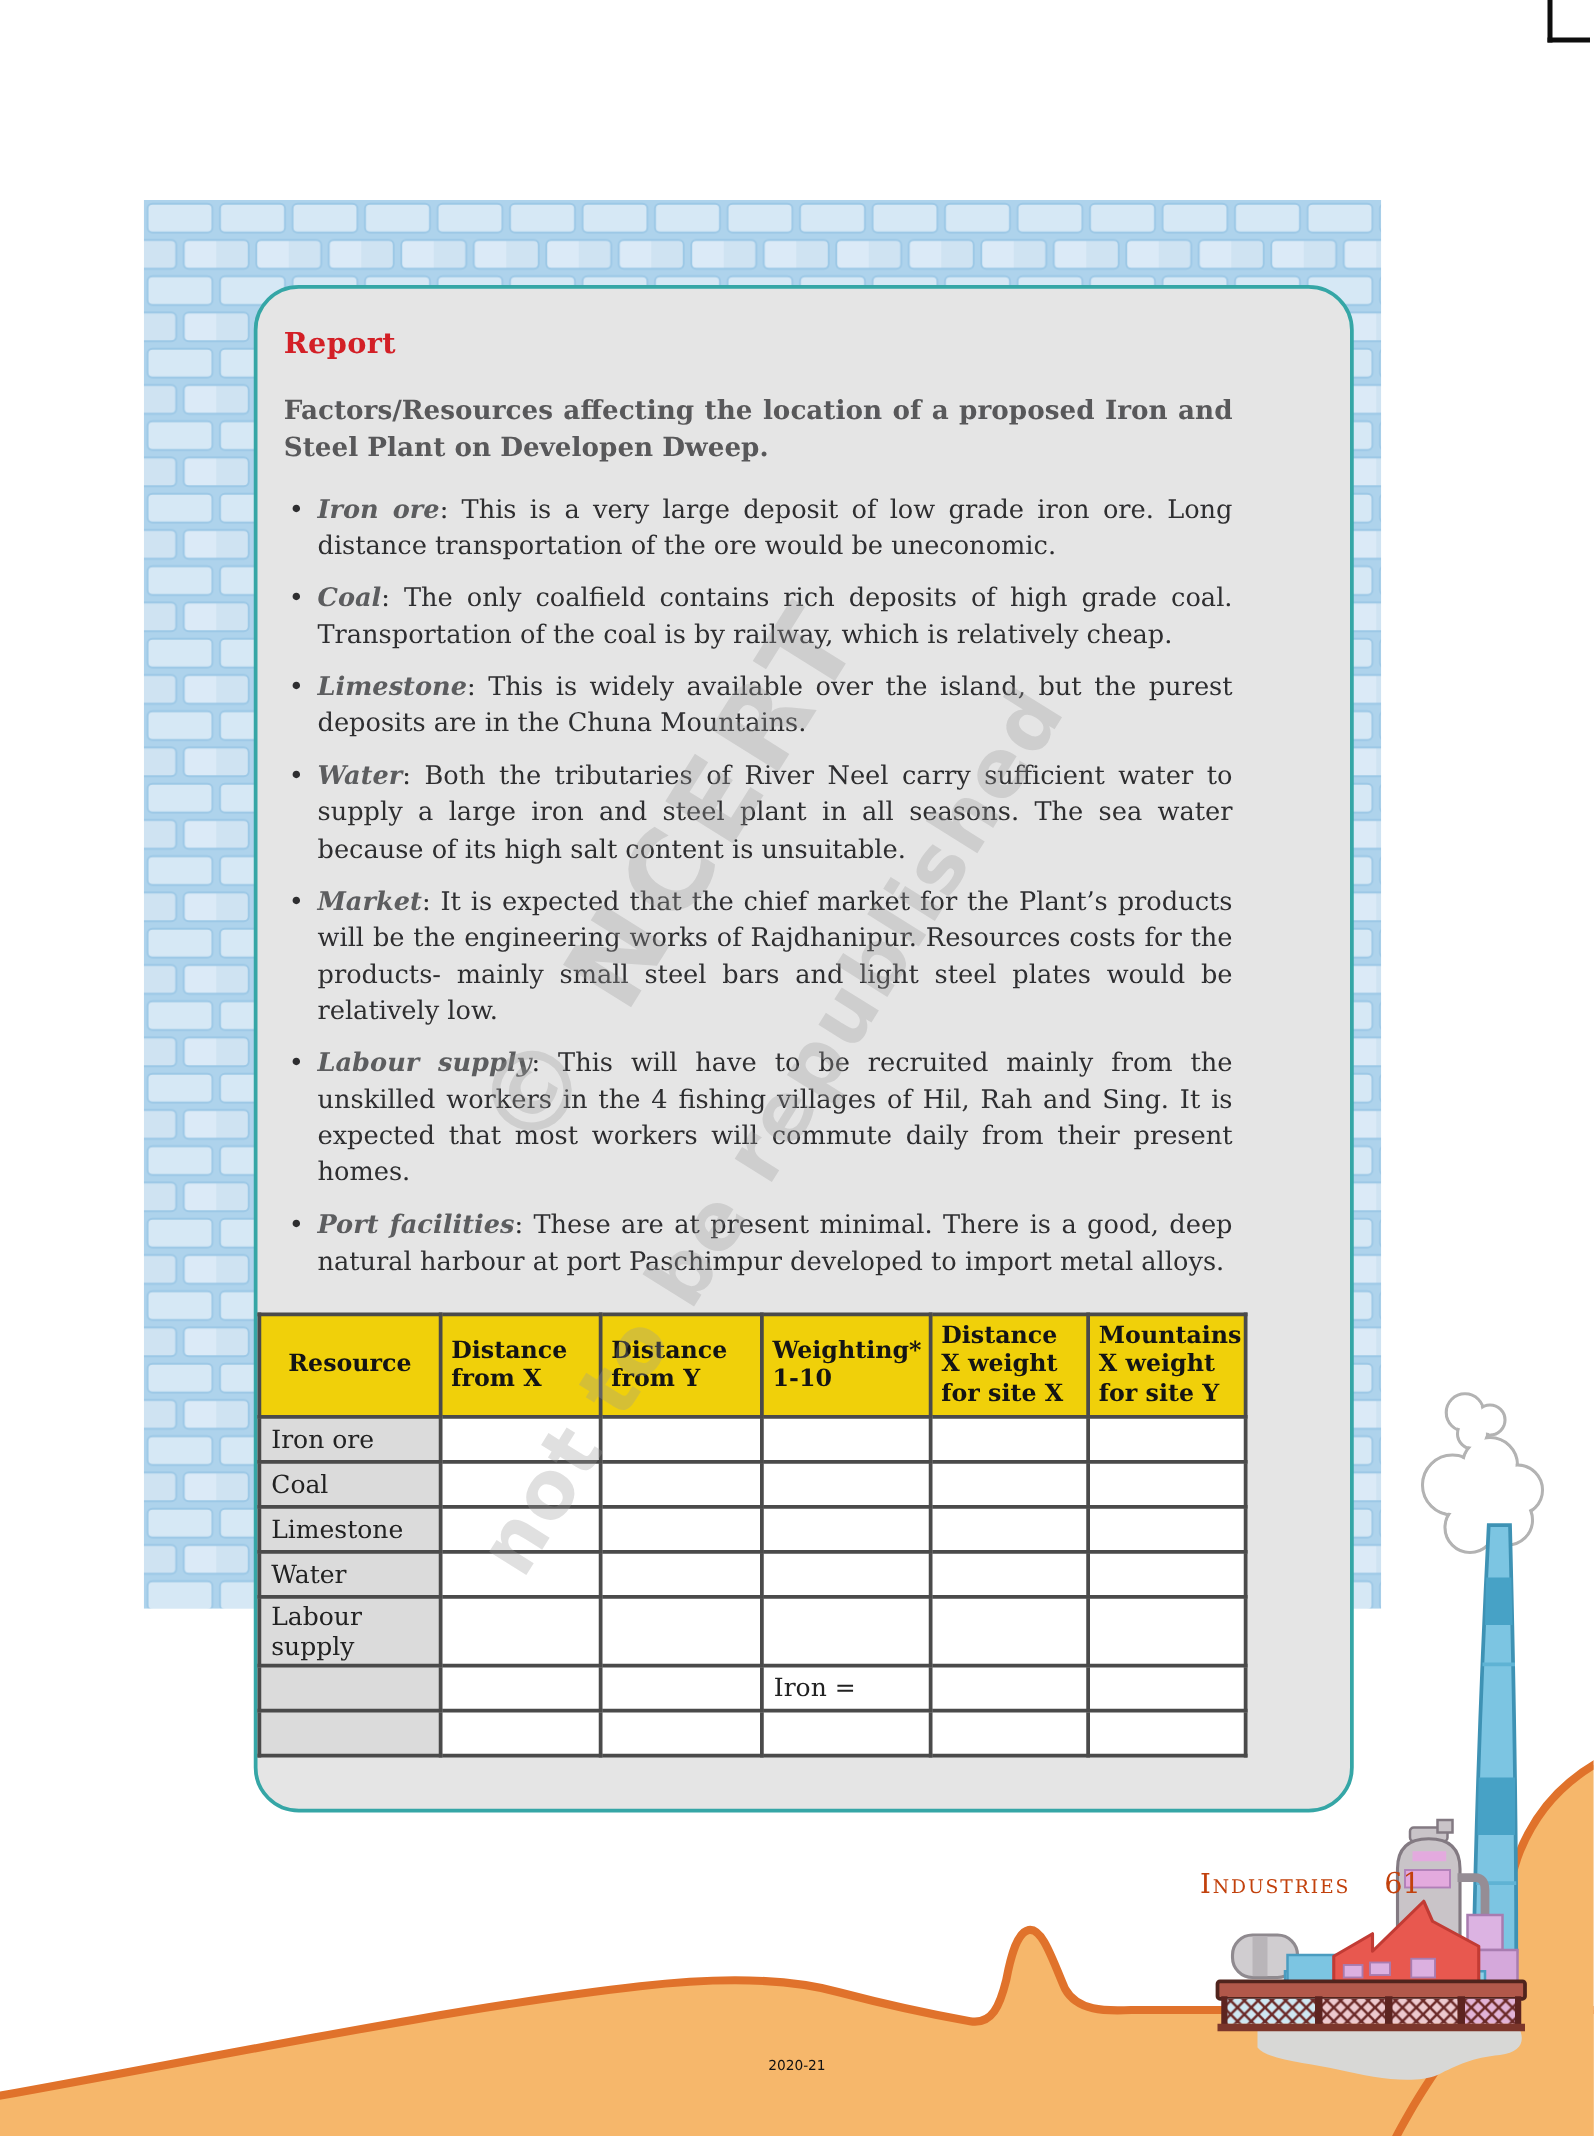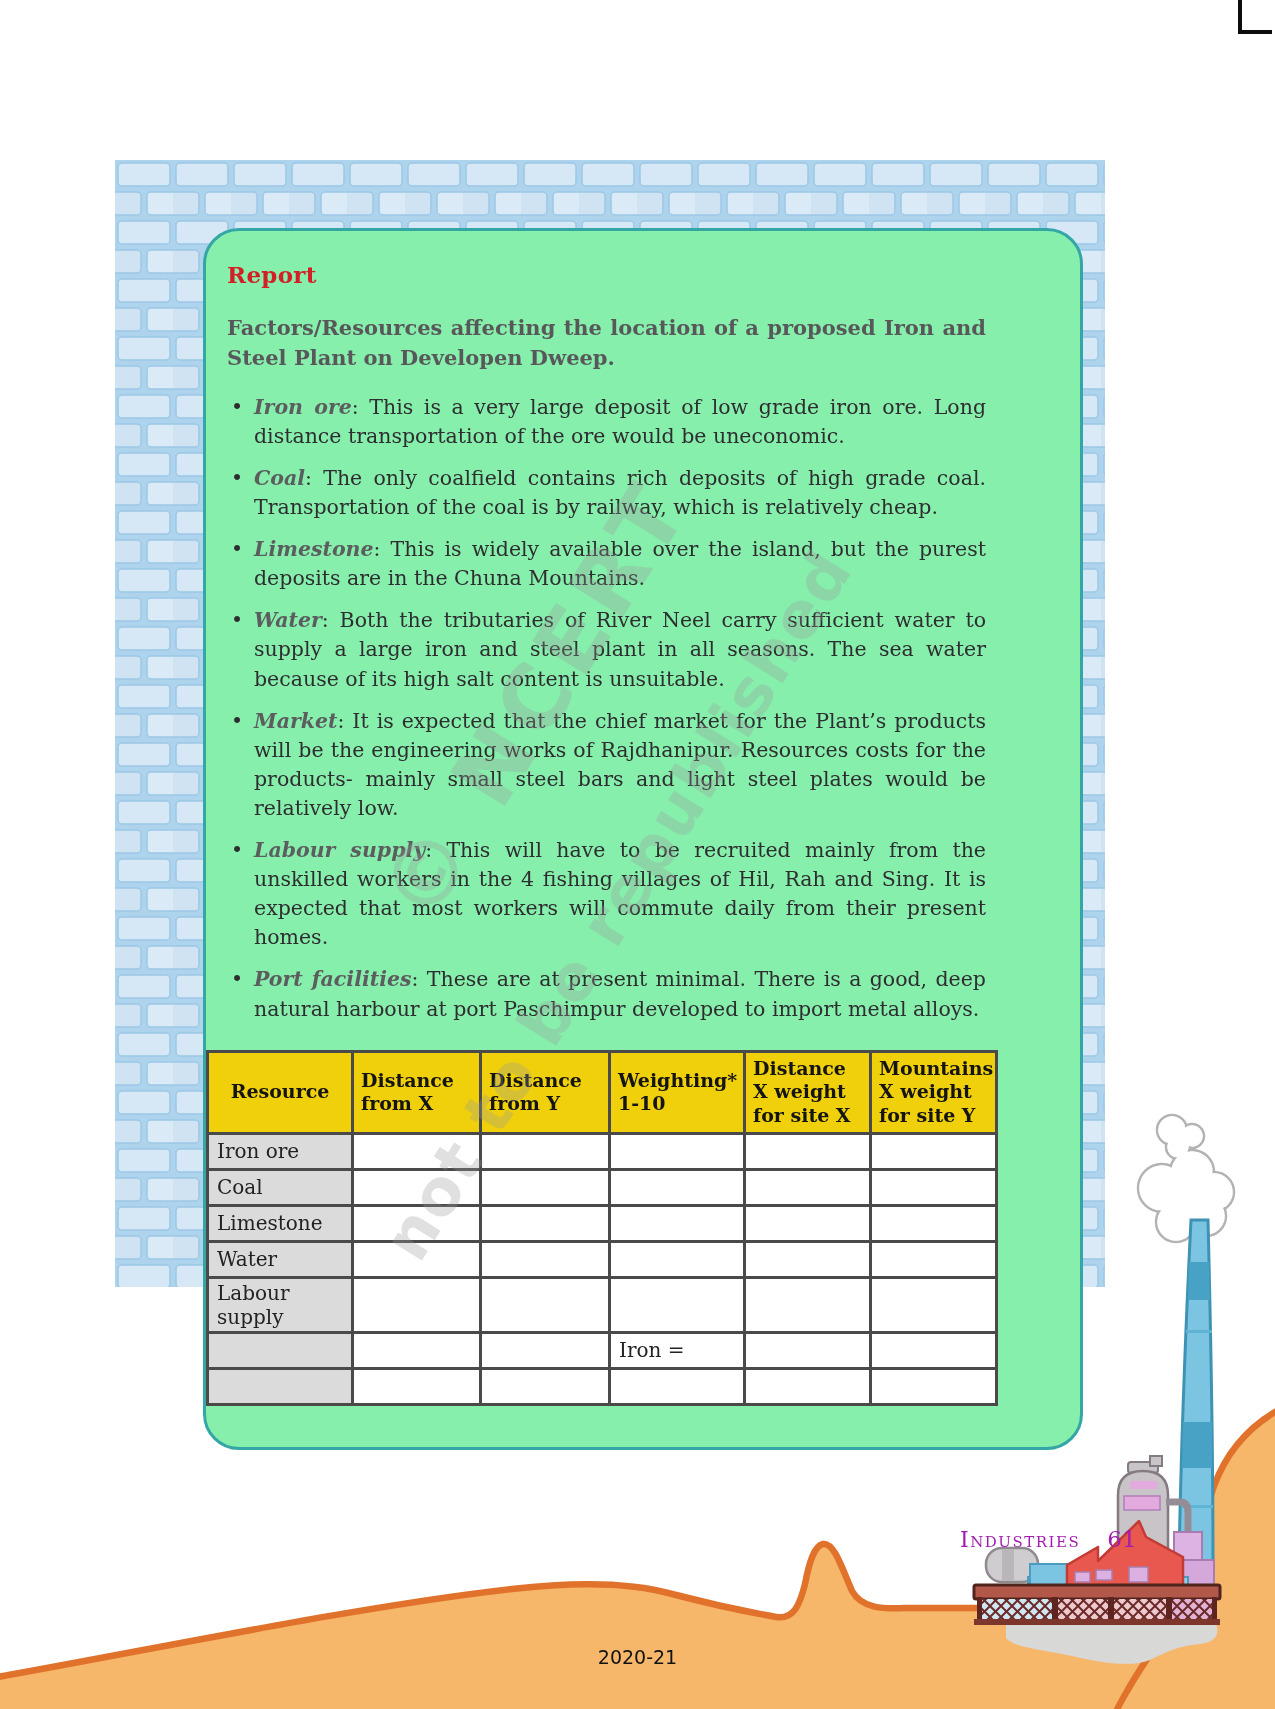--- a/index.html
+++ b/index.html
@@ -16,21 +16,21 @@
                border-left:4px solid #0d0d0d; border-bottom:4px solid #0d0d0d; }
   .corner-br { position:absolute; left:1236px; top:1671px; width:36px; height:38px;
                border-left:4px solid #0d0d0d; border-top:4px solid #0d0d0d; }
 
   
   .brick-wall { position:absolute; left:115px; top:160px; width:990px; height:1127px; z-index:1; }
 
   
   .card {
     position:absolute; left:203px; top:228px; width:880px; height:1222px;
-    background:#86efac;
+    background:#e5e5e5;
     border:3px solid #35a6a6;
     border-radius:36px;
     z-index:2;
   }
   .card-content { padding:30px 94px 0 21px; }
 
   .report-title { font-size:23px; font-weight:bold; color:#d31f26; letter-spacing:.3px; }
   .report-heading {
     margin-top:25px; font-size:21px; font-weight:bold; color:#58585a;
     line-height:1.42; text-align:justify;
@@ -68,25 +68,25 @@
   }
   .wm1 { left:535px; top:700px; font-size:88px; letter-spacing:8px; opacity:.30;
          transform:translate(-50%,-50%) rotate(-58deg); }
   .wm2 { left:618px; top:905px; font-size:64px; letter-spacing:2px; opacity:.30;
          transform:translate(-50%,-50%) rotate(-58deg); }
 
   
   .scene { position:absolute; left:0; top:1080px; width:1275px; height:629px; z-index:4; }
 
   
-  .page-footer { position:absolute; left:960px; top:1494px; z-index:7; color:#a21caf; white-space:nowrap;margin-top:32px; }
+  .page-footer { position:absolute; left:960px; top:1494px; z-index:7; color:#c2410c; white-space:nowrap; }
   .page-footer .chapter { font-variant:small-caps; font-size:22px; letter-spacing:1.5px; }
   .page-footer .pagenum { font-size:23px; margin-left:22px; }
   .year-line { position:absolute; left:0; top:1646px; width:1275px; text-align:center; z-index:8;
-               font-family:"DejaVu Sans", "Liberation Sans", sans-serif; font-size:19px; color:#111; }
+               font-family:"DejaVu Sans", "Liberation Sans", sans-serif; font-size:11px; color:#111; }
 </style>
 </head>
 <body>
 
 <div class="corner-tr"></div>
 <div class="corner-br"></div>
 
 <svg class="brick-wall" viewBox="0 0 990 1127" preserveAspectRatio="none">
   <defs>
     <pattern id="bricks" width="58" height="58" patternUnits="userSpaceOnUse">

